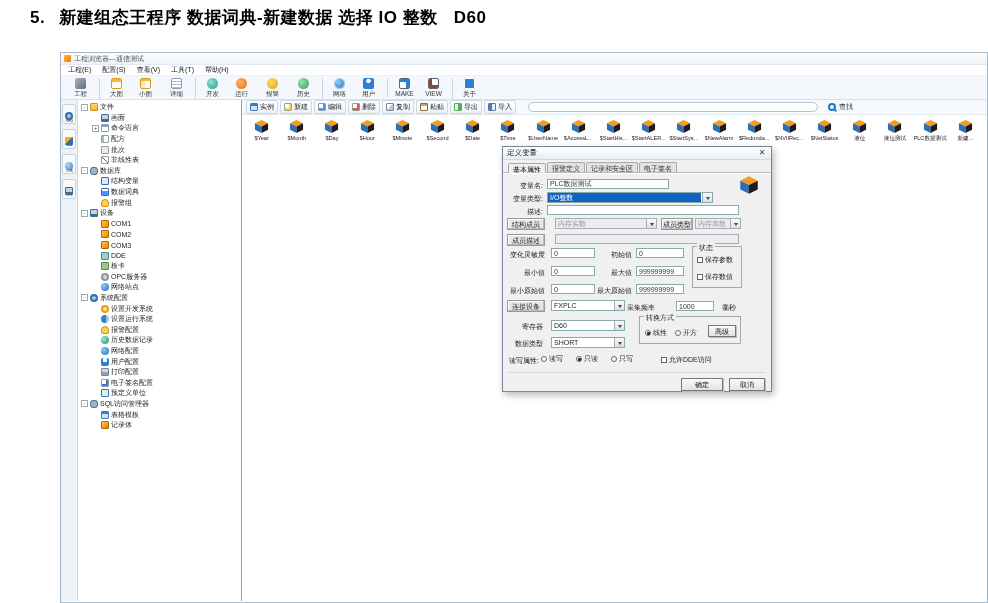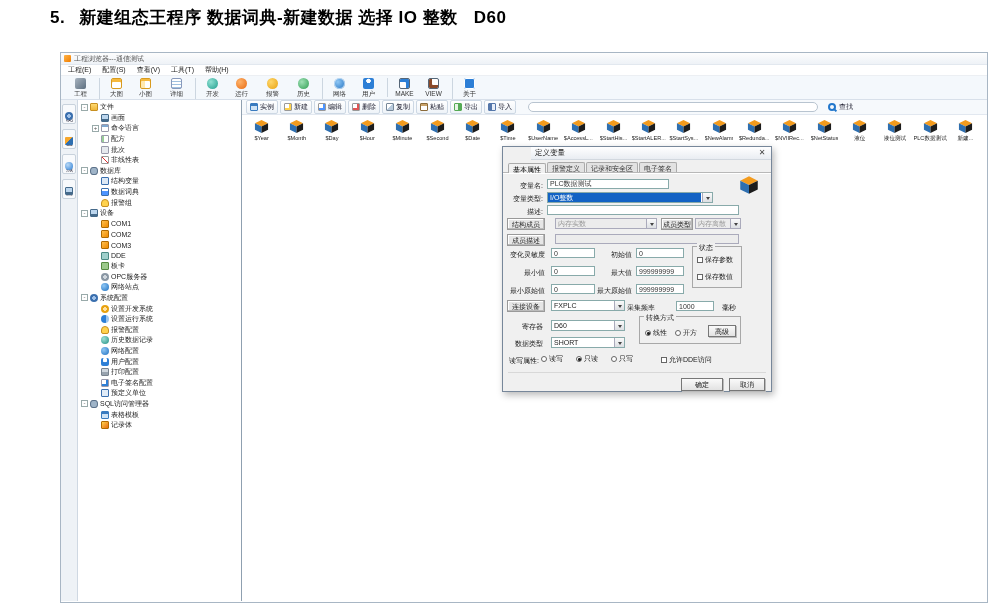--- a/index.html
+++ b/index.html
@@ -1,21 +1,21 @@
 <!DOCTYPE html>
 <html><head>
 <meta charset="utf-8">
 <style>
   * { margin:0; padding:0; box-sizing:border-box; }
   html,body { background:#fff; }
   body { font-family:"Liberation Sans","DejaVu Sans",sans-serif; }
   .page { position:relative; width:988px; height:603px; background:#fff; overflow:hidden; }
 
   
-  .heading { position:absolute; left:30px; top:6px; font-size:17px; font-weight:700; color:#000; letter-spacing:.5px;margin-left:20px; }
+  .heading { position:absolute; left:30px; top:6px; font-size:17px; font-weight:700; color:#000; letter-spacing:.5px; }
   .heading .num { margin-right:14px; }
   .heading .code { margin-left:16px; }
 
   
   .win { position:absolute; left:60px; top:52px; width:928px; height:551px; background:#fff; border:1px solid #a8b6c4; font-size:7px; color:#222; }
   .titlebar { height:12px; display:flex; align-items:center; padding:0 3px; background:linear-gradient(#fdfdfd,#eef2f7); border-bottom:1px solid #e2e8ef; color:#555; }
   .title-ico { width:7px; height:7px; background:linear-gradient(135deg,#ffb347,#f07d00); border-radius:1px; margin-right:3px; flex:none; }
   .menubar { height:11px; display:flex; align-items:center; gap:11px; padding:0 7px; border-bottom:1px solid #eceff3; color:#222; }
   .toolbar { height:24px; display:flex; align-items:flex-start; padding:2px 4px 0; background:#f4f8fc; border-bottom:1px solid #d8e0ea; }
   .tb-btn { width:31px; display:flex; flex-direction:column; align-items:center; gap:1px; }
@@ -95,21 +95,21 @@
   .mag { width:8px; height:8px; border:2px solid #2277cc; border-radius:50%; position:relative; flex:none; }
   .mag::after { content:""; position:absolute; width:4px; height:2px; background:#2277cc; transform:rotate(45deg); right:-3px; bottom:-2px; }
 
   .vars { display:flex; flex-wrap:wrap; padding:4px 2px 0; align-content:flex-start; }
   .var-cell { width:35.2px; display:flex; flex-direction:column; align-items:center; gap:1px; margin-bottom:4px; }
   .var-cell svg { width:15px; height:15px; display:block; }
   .var-label { font-size:5.6px; color:#222; max-width:34px; overflow:hidden; white-space:nowrap; }
 
   
   .dialog { position:absolute; left:502px; top:146px; width:270px; height:246px; background:#f0f0f0; border:1px solid #77879a; box-shadow:2px 3px 7px rgba(0,0,0,.28); font-size:7px; color:#111; }
-  .dlg-title { height:13px; display:flex; align-items:center; justify-content:space-between; padding:0 4px; background:linear-gradient(#ffffff,#e9edf2); border-bottom:1px solid #d2d8df; font-size:7.5px; color:#222;margin-left:28px; }
+  .dlg-title { height:13px; display:flex; align-items:center; justify-content:space-between; padding:0 4px; background:linear-gradient(#ffffff,#e9edf2); border-bottom:1px solid #d2d8df; font-size:7.5px; color:#222; }
   .dlg-close { width:10px; height:10px; line-height:10px; text-align:center; font-size:8px; color:#444; }
   .dlg-tabs { display:flex; gap:1px; padding:2px 5px 0; height:13px; border-bottom:1px solid #b8b8b8; }
   .dlg-tab { padding:1px 4px 0; border:1px solid #aaa; border-bottom:none; background:#e2e2e2; border-radius:2px 2px 0 0; color:#333; }
   .dlg-tab.active { background:#f0f0f0; position:relative; top:1px; color:#000; }
   .dlg-body { position:relative; height:220px; border-top:1px solid #fff; }
 
   .dlbl { position:absolute; width:40px; text-align:right; color:#222; }
   .dlbl2 { position:absolute; width:44px; text-align:right; color:#222; }
   .dinp { position:absolute; height:10px; border:1px solid #8aa; background:#fff; padding:0 2px; display:flex; align-items:center; color:#333; }
   .dinp.dis { background:#ececec; color:#888; border-color:#aab; }

